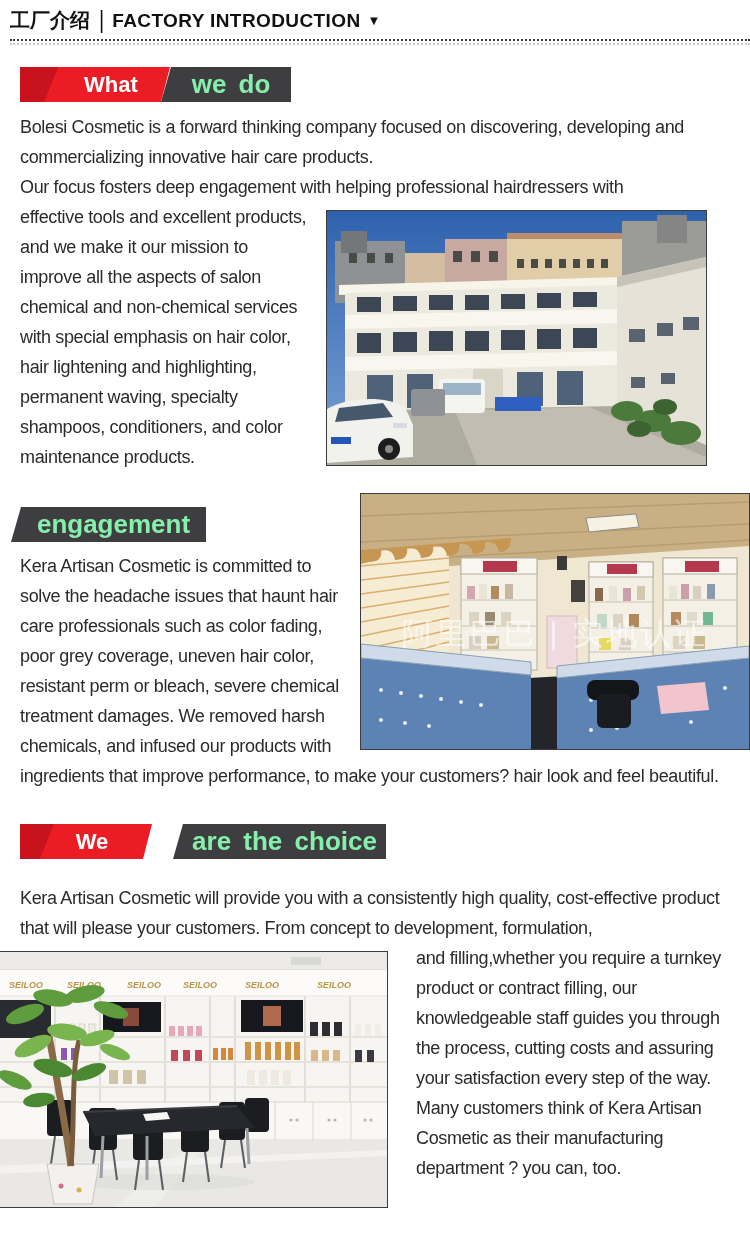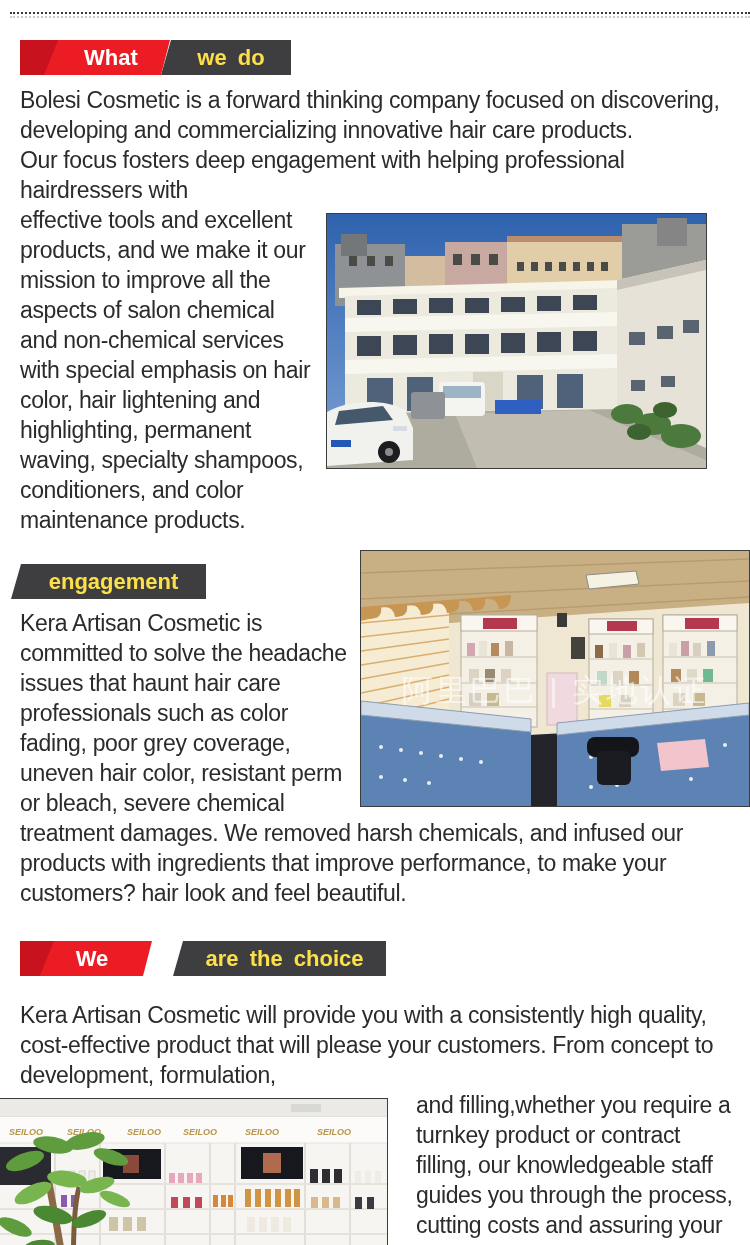--- a/index.html
+++ b/index.html
@@ -20,51 +20,57 @@
   
   .banner{display:flex;height:35px;margin-left:20px;position:relative;width:max-content;}
   .tag-red{
     position:relative;z-index:2;display:flex;align-items:center;justify-content:center;
     color:#fff;font-size:22px;font-weight:bold;padding-left:12px;
     background:linear-gradient(112deg,#c8121d 0%,#c8121d 23%,#ec1c24 23.5%,#ec1c24 100%);
     clip-path:polygon(0 0,100% 0,calc(100% - 9px) 100%,0 100%);
   }
   .tag-dark{
     z-index:1;display:flex;align-items:center;justify-content:center;
-    color:#fde047;font-size:22px;font-weight:bold;word-spacing:5px;
+    color:#86efac;font-size:26px;font-weight:bold;word-spacing:5px;
     background:#3e3e40;margin-left:-9px;
     clip-path:polygon(10px 0,100% 0,100% 100%,0 100%);
     box-sizing:border-box;padding-left:10px;
   }
   .s1 .tag-red{width:118px;padding-left:32px;} .s1 .tag-dark{width:130px;}
   .s2 .tag-red{width:118px;} .s2 .tag-dark{width:195px;}
   .s3 .tag-red{width:120px;} .s3 .tag-dark{width:213px;}
 
   
-  .para{font-size:23px;line-height:30px;letter-spacing:-0.35px;margin:0;padding:0 13px 0 20px;color:#2b2b2b;}
+  .para{font-size:18px;line-height:30px;letter-spacing:-0.35px;margin:0;padding:0 13px 0 20px;color:#2b2b2b;}
   .clearfix::after{content:"";display:block;clear:both;}
 
   
   .photo{display:block;border:1px solid #3c3c3c;background:#fff;}
   .photo-factory{float:right;width:379px;height:254px;margin:8px 43px 12px 14px;}
   .photo-showroom{float:right;width:388px;height:255px;margin:-14px 0 8px 6px;}
   .photo-meeting{float:left;width:392px;height:255px;margin:8px 28px 8px -6px;}
 
   .banner-1{margin-top:22px;}
   .p1{margin-top:10px;}
   .banner-2{margin-top:29px;}
   .p-s2{margin-top:9px;}
   .banner-3{margin-top:33px;gap:30px;}
   .p-s3{margin-top:24px;}
   .svg-text{font-family:"Liberation Sans",sans-serif;}
 </style>
 </head>
 <body>
 
 <div class="header">
+  <div class="header-row">
+    <span class="title-cn">工厂介绍</span>
+    <span class="title-divider">|</span>
+    <span class="title-en">FACTORY INTRODUCTION</span>
+    <span class="collapse-arrow">▼</span>
+  </div>
   <div class="header-rule"></div>
   <div class="header-rule2"></div>
 </div>
 
 <div class="banner banner-1 s1">
   <div class="tag-red">What</div>
   <div class="tag-dark">we do</div>
 </div>
 
 <p class="para p1">Bolesi Cosmetic is a forward thinking company focused on discovering, developing and commercializing innovative hair care products.</p>

